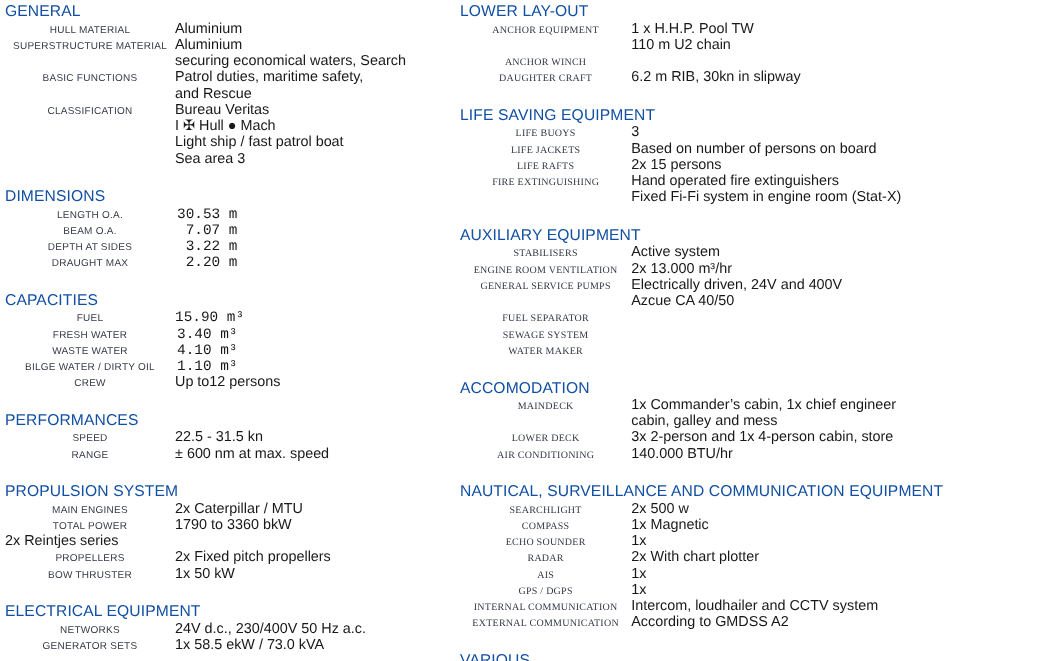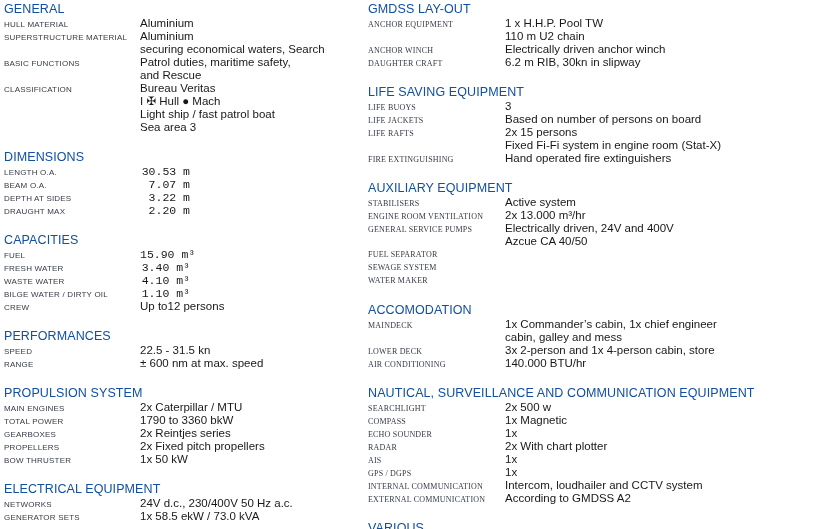--- a/index.html
+++ b/index.html
@@ -30,20 +30,21 @@
   }
   .row{display:flex;align-items:baseline;height:13px;}
   .lbl{
     flex:0 0 136px;
     font-size:8px;
     line-height:13px;
     color:var(--label);
     letter-spacing:0.2px;
     white-space:nowrap;
     overflow:hidden;
+    text-align:center;
   }
   .col-right .lbl{flex-basis:137px;font-family:Liberation Serif, serif;}
   .val{
     font-size:11.5px;
     line-height:13px;
     color:var(--value);
     white-space:nowrap;
   }
   .val.num{
     flex:0 0 50px;
@@ -152,21 +153,20 @@
         <h2>PROPULSION SYSTEM</h2>
         <div class="row">
           <span class="lbl">MAIN ENGINES</span>
           <span class="val">2x Caterpillar / MTU</span>
         </div>
         <div class="row">
           <span class="lbl">TOTAL POWER</span>
           <span class="val">1790 to 3360 bkW</span>
         </div>
         <div class="row">
-          <span class="lbl">GEARBOXES</span>
           <span class="val">2x Reintjes series</span>
         </div>
         <div class="row">
           <span class="lbl">PROPELLERS</span>
           <span class="val">2x Fixed pitch propellers</span>
         </div>
         <div class="row">
           <span class="lbl">BOW THRUSTER</span>
           <span class="val">1x 50 kW</span>
         </div>
@@ -178,32 +178,31 @@
           <span class="val">24V d.c., 230/400V 50 Hz a.c.</span>
         </div>
         <div class="row">
           <span class="lbl">GENERATOR SETS</span>
           <span class="val">1x 58.5 ekW / 73.0 kVA</span>
         </div>
       </section>
     </div>
   <div class="col col-right">
       <section>
-        <h2>GMDSS LAY-OUT</h2>
+        <h2>LOWER LAY-OUT</h2>
         <div class="row">
           <span class="lbl">ANCHOR EQUIPMENT</span>
           <span class="val">1 x H.H.P. Pool TW</span>
         </div>
         <div class="row">
           <span class="lbl"></span>
           <span class="val">110 m U2 chain</span>
         </div>
         <div class="row">
           <span class="lbl">ANCHOR WINCH</span>
-          <span class="val">Electrically driven anchor winch</span>
         </div>
         <div class="row">
           <span class="lbl">DAUGHTER CRAFT</span>
           <span class="val">6.2 m RIB, 30kn in slipway</span>
         </div>
       </section>
       <section>
         <h2>LIFE SAVING EQUIPMENT</h2>
         <div class="row">
           <span class="lbl">LIFE BUOYS</span>
@@ -211,26 +210,26 @@
         </div>
         <div class="row">
           <span class="lbl">LIFE JACKETS</span>
           <span class="val">Based on number of persons on board</span>
         </div>
         <div class="row">
           <span class="lbl">LIFE RAFTS</span>
           <span class="val">2x 15 persons</span>
         </div>
         <div class="row">
-          <span class="lbl"></span>
-          <span class="val">Fixed Fi-Fi system in engine room (Stat-X)</span>
-        </div>
-        <div class="row">
           <span class="lbl">FIRE EXTINGUISHING</span>
           <span class="val">Hand operated fire extinguishers</span>
+        </div>
+        <div class="row">
+          <span class="lbl"></span>
+          <span class="val">Fixed Fi-Fi system in engine room (Stat-X)</span>
         </div>
       </section>
       <section>
         <h2>AUXILIARY EQUIPMENT</h2>
         <div class="row">
           <span class="lbl">STABILISERS</span>
           <span class="val">Active system</span>
         </div>
         <div class="row">
           <span class="lbl">ENGINE ROOM VENTILATION</span>

